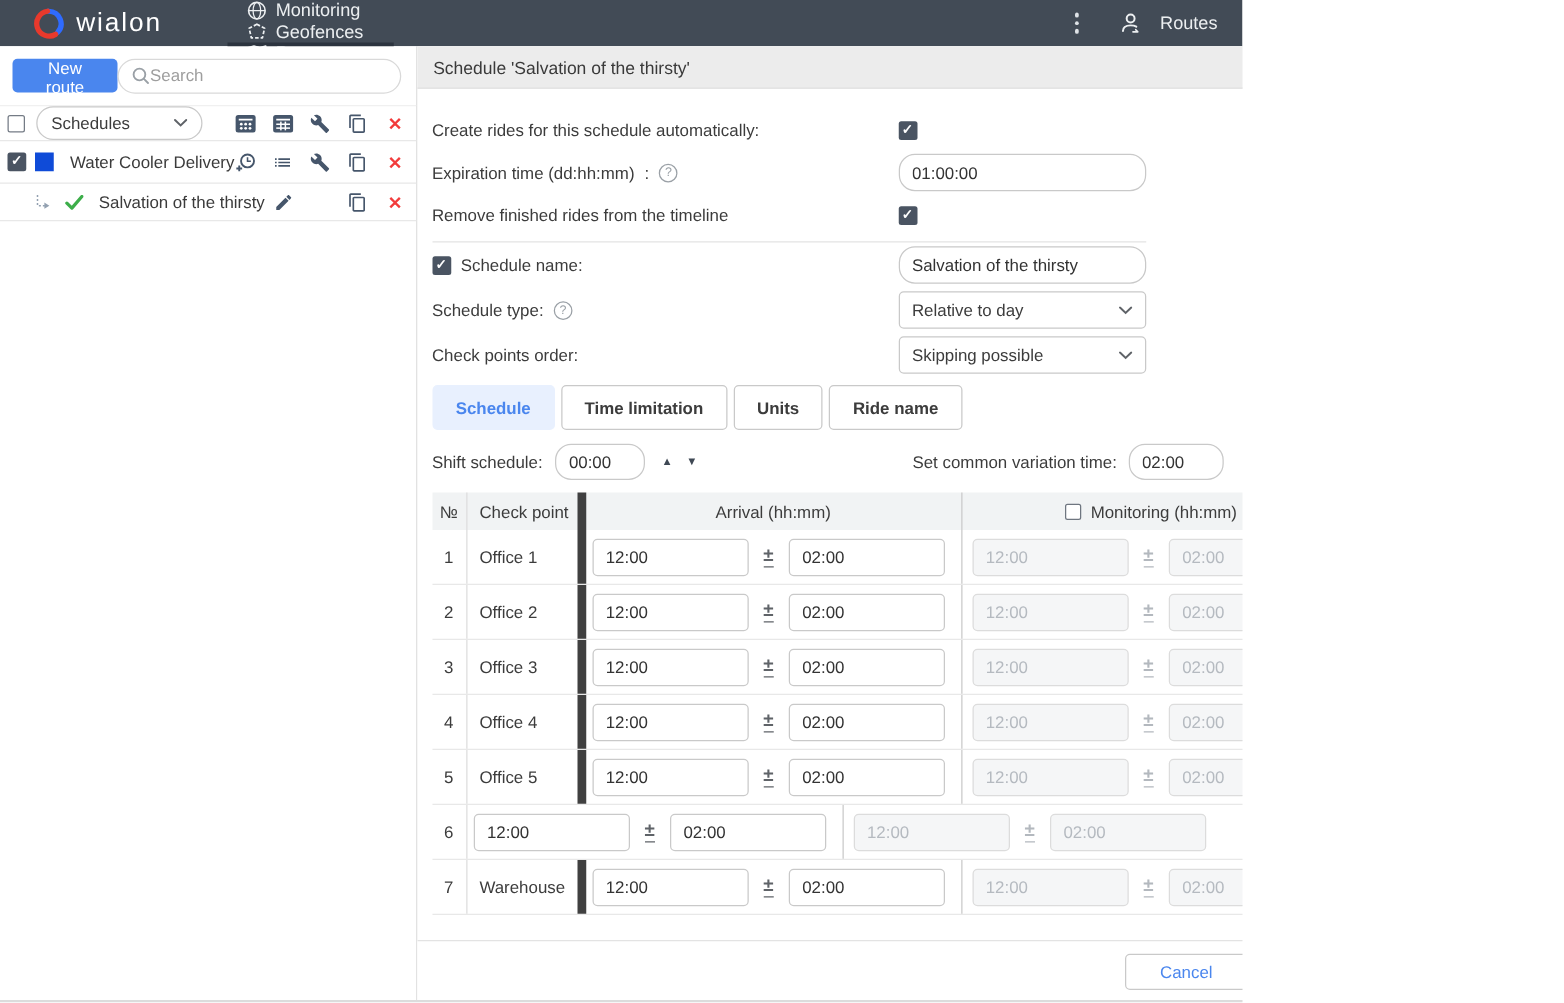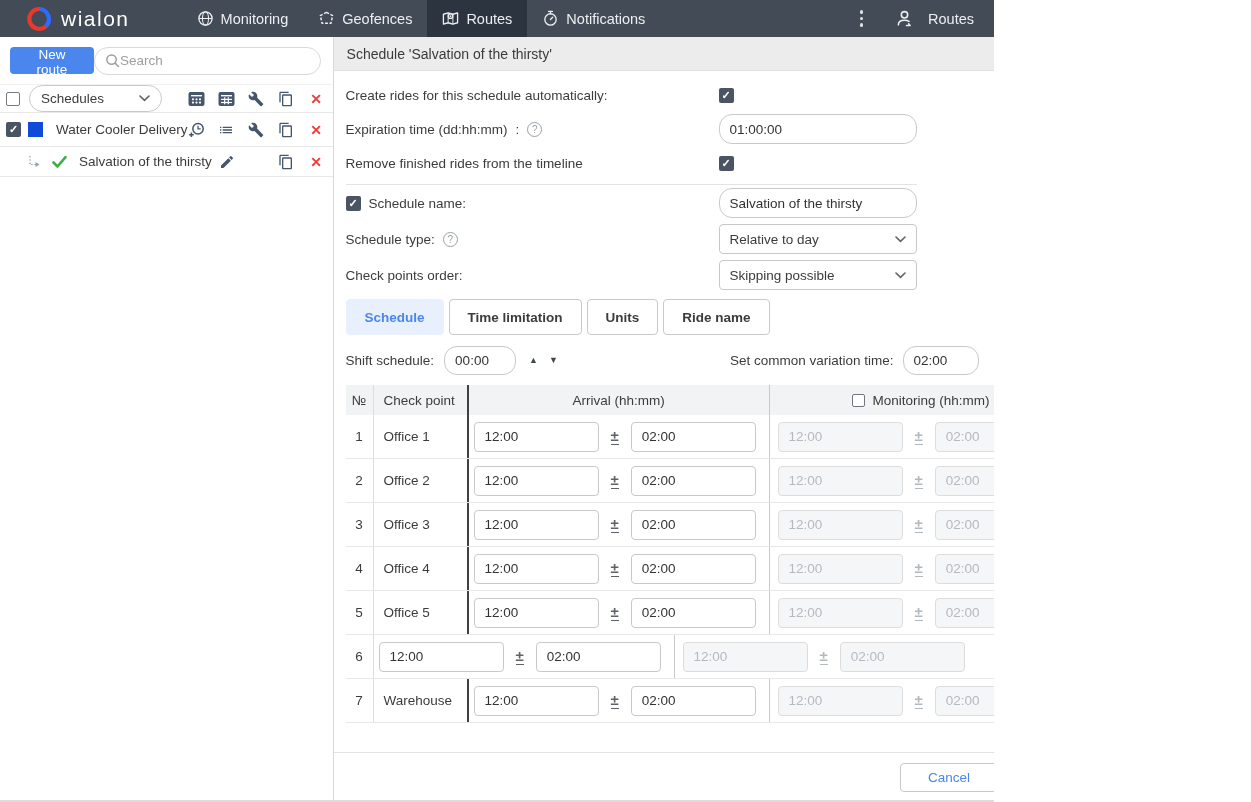--- a/index.html
+++ b/index.html
@@ -4,21 +4,21 @@
 <style>
   * { margin:0; padding:0; box-sizing:border-box; }
   html,body { background:#fff; }
   body { font-family:"Liberation Sans", sans-serif; color:#3c3c3c; }
   .page { position:relative; width:994px; height:802px; background:#fff; overflow:hidden; border-bottom:2px solid #dcdcdc; }
 
   
   .navbar { display:flex; align-items:stretch; height:37px; background:#424b56; color:#eceff1; }
   .brand { display:flex; align-items:center; gap:9px; padding:0 10px 0 26px; }
   .brand-text { font-size:21px; letter-spacing:1.5px; color:#fff; font-weight:400; }
-  .nav-items { display:flex; align-items:stretch; margin-left:42px; }
+  .nav-items { display:flex; align-items:stretch; margin-left:42px;flex-direction:column; }
   .nav-item { display:flex; align-items:center; gap:7px; padding:0 15px; font-size:14.5px; cursor:pointer; }
   .nav-item.active { background:#2c343f; }
   .nav-right { margin-left:auto; display:flex; align-items:center; gap:26px; padding-right:20px; }
   .nav-right .nav-user { display:flex; align-items:center; gap:14px; }
   .nav-user-label { font-size:14.5px; }
   .kebab { display:flex; flex-direction:column; gap:3px; cursor:pointer; padding:4px 6px; }
   .kebab i { width:3.5px; height:3.5px; border-radius:50%; background:#dfe3e7; }
 
   
   .main { display:flex; height:765px; }
@@ -44,21 +44,21 @@
   .cb { display:inline-flex; align-items:center; justify-content:center; width:15px; height:15px; border-radius:2px; cursor:pointer; flex:none; }
   .cb.checked { background:#4a5462; color:#fff; font-size:11px; font-weight:700; line-height:1; }
   .cb.unchecked { width:14px; height:14px; border:1.5px solid #747b85; background:#fff; }
   .group-select { display:flex; align-items:center; justify-content:space-between; width:133px; height:27px; border:1px solid #c9c9c9; border-radius:13.5px; padding:0 11px; margin-left:9px; font-size:13.5px; cursor:pointer; }
   .swatch { width:15px; height:15px; background:#0f4bd8; margin-left:7px; flex:none; }
   .side-name { margin-left:13px; font-size:13.5px; color:#3b3b3b; cursor:pointer; white-space:nowrap; }
   .sched .side-name { margin-left:12px; }
 
   
   .panel-title { display:flex; align-items:center; height:34px; background:#ececec; border-bottom:1px solid #e0e0e0; padding:0 13px; font-size:14px; color:#3a3a3a; }
-  .panel-content { padding:7px 25px 0 12px; }
+  .panel-content { padding:16px 25px 0 12px; }
   .form-row { display:flex; align-items:center; height:34px; }
   .form-row.tall { height:36px; }
   .f-label { width:373px; display:flex; align-items:center; gap:8px; font-size:13.5px; color:#3c3c3c; flex:none; }
   .help { display:inline-flex; align-items:center; justify-content:center; width:15px; height:15px; border:1.3px solid #9aa0a6; border-radius:50%; color:#9aa0a6; font-size:10px; cursor:pointer; flex:none; }
   .txt-input { height:30px; border:1px solid #c9c9c9; border-radius:13px; padding:0 10px; font-size:13.5px; font-family:inherit; color:#333; outline:none; }
   .w198 { width:198px; }
   .select { display:flex; align-items:center; justify-content:space-between; width:198px; height:30px; border:1px solid #c9c9c9; border-radius:4px; padding:0 10px; font-size:13.5px; cursor:pointer; background:#fff; }
   .hr { border:none; border-top:1px solid #e3e3e3; width:571px; margin-top:4px; }
 
   .tabs { display:flex; gap:5px; margin-top:6px; }
@@ -71,21 +71,21 @@
   .spin { font-size:9px; color:#3f4854; cursor:pointer; line-height:1; }
   .right-group { margin-left:auto; display:flex; align-items:center; }
   .right-group .small-input { width:76px; height:29px; margin-left:9px; }
   .btn-apply { margin-left:23px; width:70px; height:29px; background:#fff; border:1px solid #c9c9c9; border-radius:4px; color:#4a86ee; font-size:13.5px; font-family:inherit; cursor:pointer; }
 
   
   .cptable { margin-top:10px; width:726px; font-size:13.5px; }
   .thead { display:flex; height:30px; background:#f1f3f4; align-items:center; color:#3c3c3c; }
   .trow { display:flex; height:44px; align-items:center; border-bottom:1px solid #e8e8e8; }
   .c-num { width:28px; display:flex; justify-content:center; align-items:center; align-self:stretch; border-right:1px solid #ddd; }
-  .c-name { width:95px; padding-left:10px; display:flex; align-items:center; align-self:stretch; border-right:2px solid #404040; }
+  .c-name { width:95px; padding-left:10px; display:flex; align-items:center; align-self:stretch; border-right:7px solid #404040; }
   .c-arr { width:301px; display:flex; align-items:center; align-self:stretch; padding-left:5px; gap:12px; border-right:1px solid #c9c9c9; }
   .c-dep { width:302px; display:flex; align-items:center; align-self:stretch; padding-left:8px; gap:12px; }
   .thead .c-arr, .thead .c-dep { justify-content:center; padding-left:0; gap:8px; }
   .thead .cb.unchecked { width:13px; height:13px; border-width:1.4px; border-color:#6f7680; }
   .time { width:125px; height:30px; border:1px solid #c9c9c9; border-radius:4px; padding:0 10px; font-size:13.5px; font-family:inherit; color:#333; outline:none; }
   .time:disabled { background:#f5f6f7; border-color:#dcdcdc; color:#b5bac0; }
   .pm { font-size:15px; font-weight:600; color:#5f6368; border-bottom:1.5px solid #5f6368; line-height:1.1; cursor:default; }
   .pm.dis { color:#b3b8be; border-color:#b3b8be; }
 
   

